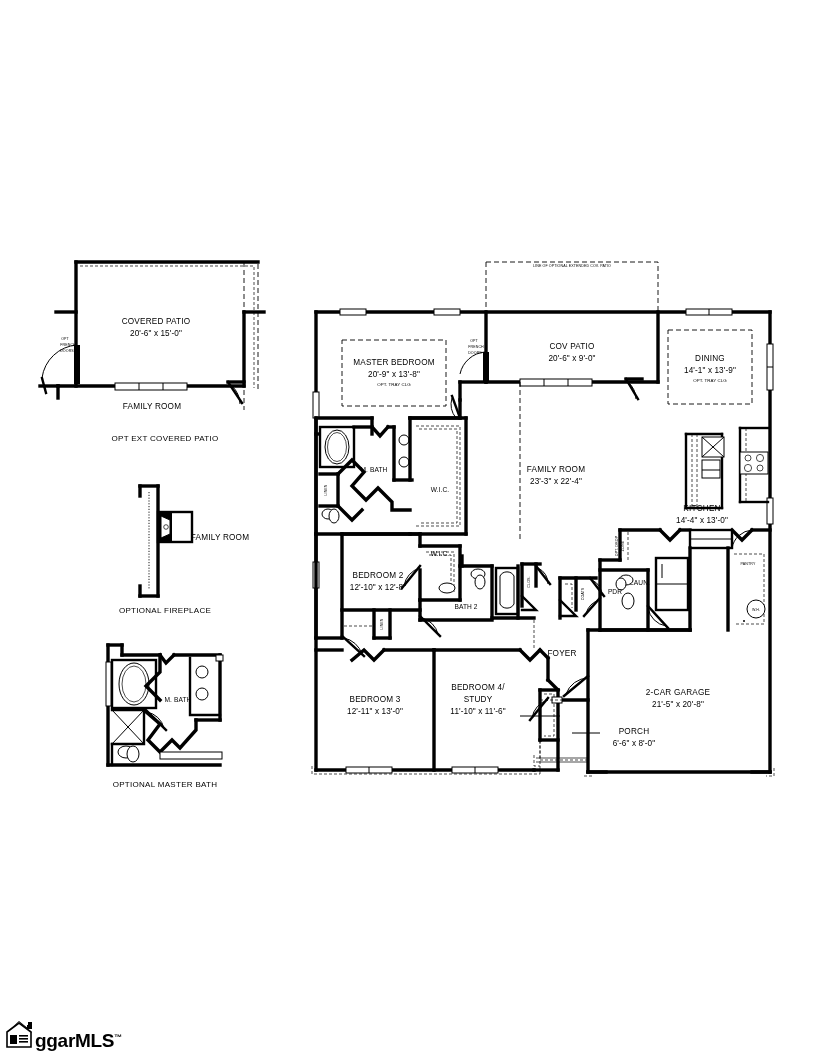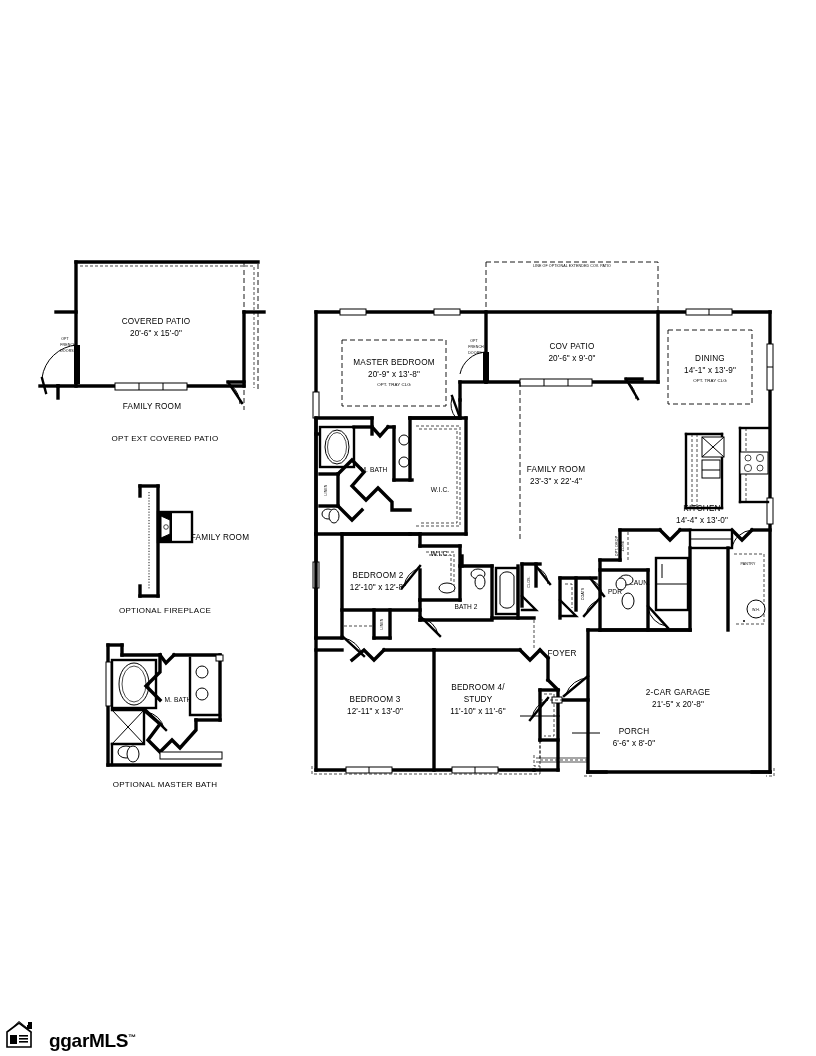--- a/index.html
+++ b/index.html
@@ -45,21 +45,21 @@
   .t-tiny   { font-size: 4.4px; letter-spacing: .1px; }
   .t-micro  { font-size: 3.6px; letter-spacing: .1px; }
   .t-cap    { font-size: 8.0px; letter-spacing: .3px; }
 
   #mls-logo {
     position: absolute;
     left: 4px;
     bottom: 6px;
     display: flex;
     align-items: flex-end;
-    gap: 15px;
+    gap: 1px;
   }
   #mls-logo .wordmark {
     font-family: "Liberation Sans", sans-serif;
     font-size: 19px;
     font-weight: bold;
     color: #000;
     line-height: 1;
     letter-spacing: -0.3px;
     margin-left: -2px;
   }

